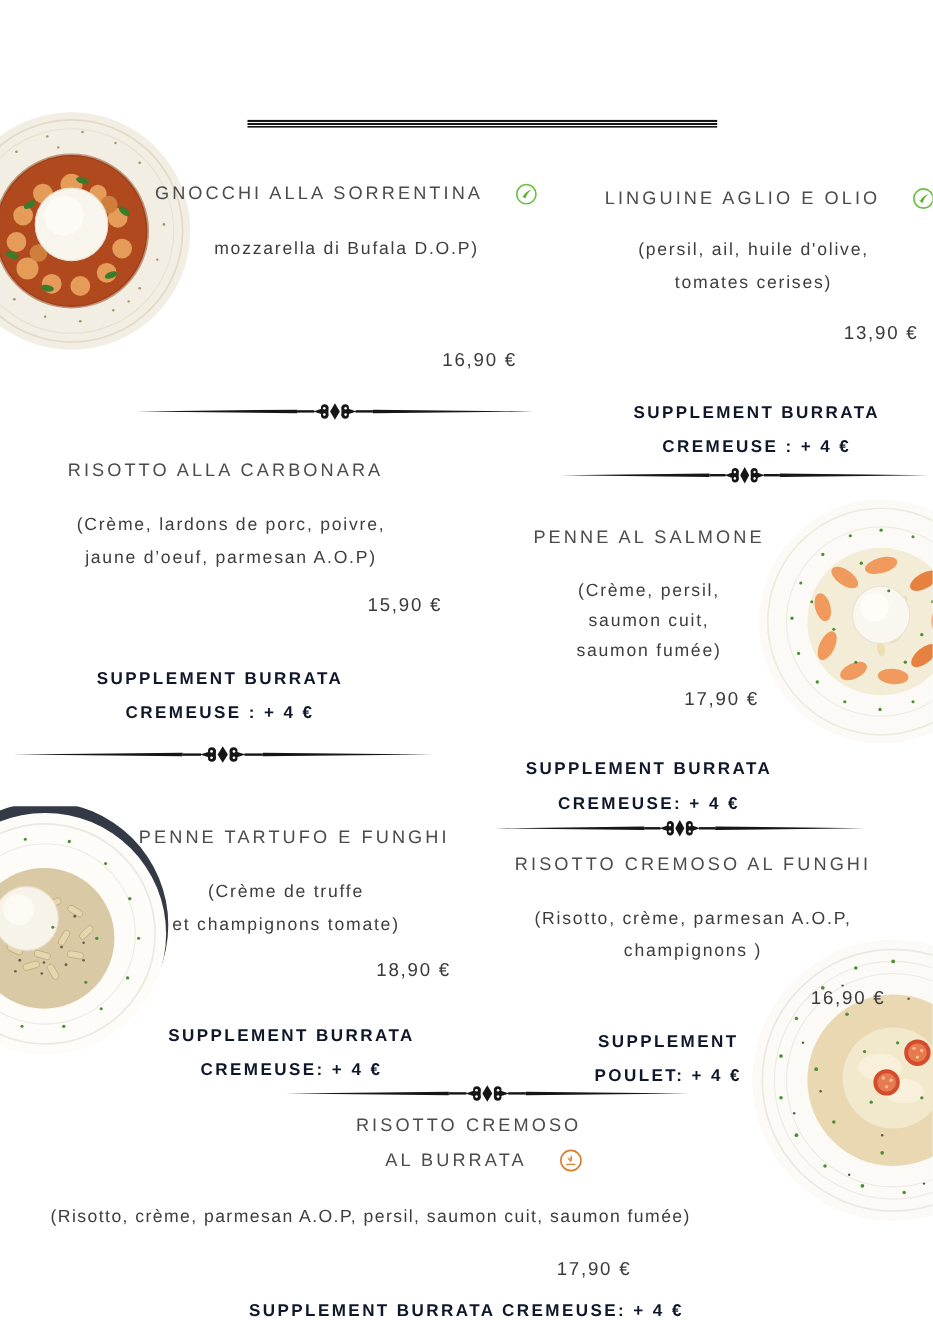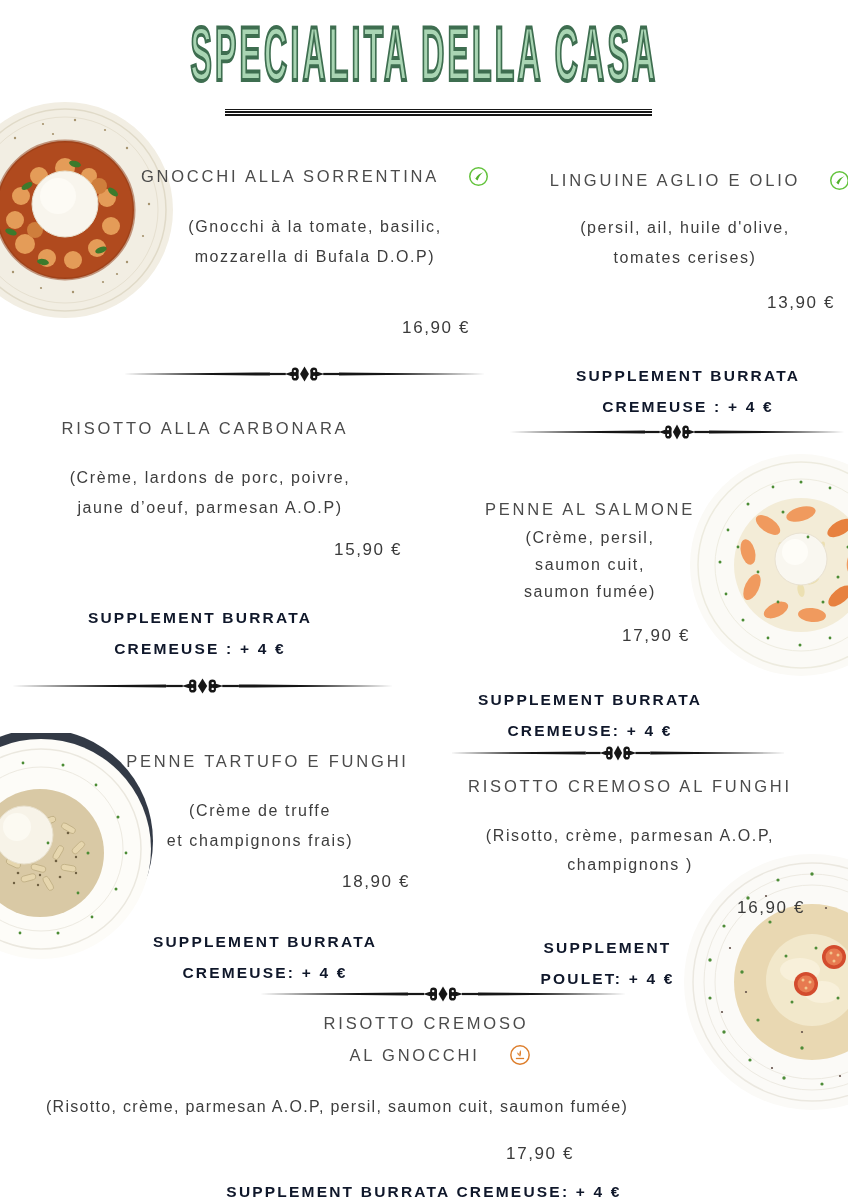--- a/index.html
+++ b/index.html
@@ -33,23 +33,20 @@
   .supp { font-size:15.5px; font-weight:bold; letter-spacing:2.2px; color:#0f172a; line-height:31px; }
   .divider { height:16px; }
   svg { display:block; }
   .inline-icon { flex:0 0 auto; }
 </style>
 </head>
 <body>
 
 <div class="page">
 
-  <div class="abs title-wrap">
-    <span class="menu-title">SPECIALITA DELLA CASA</span>
-  </div>
   <div class="abs title-underline"></div>
 
   <svg class="abs" style="left:-45px;top:100px;width:220px;height:220px" viewBox="0 0 220 220">
     <circle cx="110" cy="110" r="108" fill="#f2eee3"></circle>
     <circle cx="110" cy="110" r="101" fill="none" stroke="#e0dac8" stroke-width="1.5"></circle>
     <circle cx="110" cy="110" r="93" fill="none" stroke="#e6e0d0" stroke-width="1"></circle>
     <g fill="#a5936e">
       <circle cx="30" cy="90" r="1.2"></circle>
         <circle cx="40" cy="60" r="1.1"></circle>
         <circle cx="60" cy="38" r="1.2"></circle>
@@ -399,21 +396,20 @@
   </svg>
 
   <div class="abs name-row" style="left:150px;top:166px;width:330px">
     <span class="item-name">GNOCCHI ALLA SORRENTINA</span>
     <svg class="inline-icon" width="21" height="21" viewBox="0 0 24 24">
       <circle cx="12" cy="12" r="10" fill="none" stroke="#63c33c" stroke-width="1.7"></circle>
       <path d="M6.8,12.6 C8.6,14.8 9.8,16 11,16.6 C12.2,12.6 14.4,9.4 17.6,7.2 C13.8,8.2 10.6,10.8 8.6,14.2 Z" fill="#52b02c"></path>
     </svg>
   </div>
   <div class="abs desc center" style="left:135px;top:212px;width:360px">
-    <div>(Gnocchi à la tomate, basilic,</div>
     <div>mozzarella di Bufala D.O.P)</div>
   </div>
   <div class="abs price center" style="left:140px;top:318px;width:330px">16,90 €</div>
 
   <div class="abs name-row" style="left:550px;top:170px;width:300px">
     <span class="item-name">LINGUINE AGLIO E OLIO</span>
     <svg class="inline-icon" width="21" height="21" viewBox="0 0 24 24">
       <circle cx="12" cy="12" r="10" fill="none" stroke="#63c33c" stroke-width="1.7"></circle>
       <path d="M6.8,12.6 C8.6,14.8 9.8,16 11,16.6 C12.2,12.6 14.4,9.4 17.6,7.2 C13.8,8.2 10.6,10.8 8.6,14.2 Z" fill="#52b02c"></path>
     </svg>
@@ -434,40 +430,40 @@
   <div class="abs desc center" style="left:15px;top:463px;width:390px">
     <div>(Crème, lardons de porc, poivre,</div>
     <div>jaune d’oeuf, parmesan A.O.P)</div>
   </div>
   <div class="abs price center" style="left:12px;top:540px;width:390px">15,90 €</div>
   <div class="abs supp center" style="left:5px;top:602px;width:390px">
     <div>SUPPLEMENT BURRATA</div>
     <div>CREMEUSE : + 4 €</div>
   </div>
 
-  <div class="abs name-row" style="left:490px;top:500px;width:200px">
+  <div class="abs name-row" style="left:490px;top:480px;width:200px">
     <span class="item-name">PENNE AL SALMONE</span>
   </div>
   <div class="abs desc center" style="left:490px;top:524px;width:200px;line-height:27px">
     <div>(Crème, persil,</div>
     <div>saumon cuit,</div>
     <div>saumon fumée)</div>
   </div>
   <div class="abs price center" style="left:490px;top:626px;width:200px">17,90 €</div>
   <div class="abs supp center" style="left:465px;top:684px;width:250px">
     <div>SUPPLEMENT BURRATA</div>
     <div>CREMEUSE: + 4 €</div>
   </div>
 
   <div class="abs name-row" style="left:115px;top:752px;width:305px">
     <span class="item-name">PENNE TARTUFO E FUNGHI</span>
   </div>
   <div class="abs desc center" style="left:110px;top:796px;width:300px">
     <div>(Crème de truffe</div>
-    <div>et champignons frais)</div>
+    <div>et champignons tomate)</div>
   </div>
   <div class="abs price center" style="left:110px;top:872px;width:300px">18,90 €</div>
   <div class="abs supp center" style="left:110px;top:926px;width:310px">
     <div>SUPPLEMENT BURRATA</div>
     <div>CREMEUSE: + 4 €</div>
   </div>
 
   <div class="abs name-row" style="left:455px;top:777px;width:350px">
     <span class="item-name">RISOTTO CREMOSO AL FUNGHI</span>
   </div>
@@ -478,21 +474,21 @@
   <div class="abs price center" style="left:455px;top:898px;width:350px">16,90 €</div>
   <div class="abs supp center" style="left:480px;top:932px;width:255px">
     <div>SUPPLEMENT</div>
     <div>POULET: + 4 €</div>
   </div>
 
   <div class="abs name-row" style="left:276px;top:1014px;width:300px">
     <span class="item-name">RISOTTO CREMOSO</span>
   </div>
   <div class="abs name-row" style="left:290px;top:1044px;width:300px">
-    <span class="item-name">AL GNOCCHI</span>
+    <span class="item-name">AL BURRATA</span>
     <svg class="inline-icon" width="22" height="22" viewBox="0 0 24 24">
       <circle cx="12" cy="12" r="10" fill="none" stroke="#dd7e2c" stroke-width="1.6"></circle>
       <path d="M7.5,15.8 h9" stroke="#dd7e2c" stroke-width="1.4" fill="none"></path>
       <path d="M12,14 C11,11 11,9 12.5,6.5 C13.5,9 13.3,11.5 12,14 Z" fill="#dd7e2c"></path>
       <path d="M12,13.4 C10,12.4 9,10.9 8.6,8.9 C10.6,9.7 11.8,11.2 12.2,13.4 Z" fill="#dd7e2c" opacity="0.85"></path>
     </svg>
   </div>
   <div class="abs desc center" style="left:0px;top:1092px;width:674px;letter-spacing:1.3px">
     <div>(Risotto, crème, parmesan A.O.P, persil, saumon cuit, saumon fumée)</div>
   </div>

